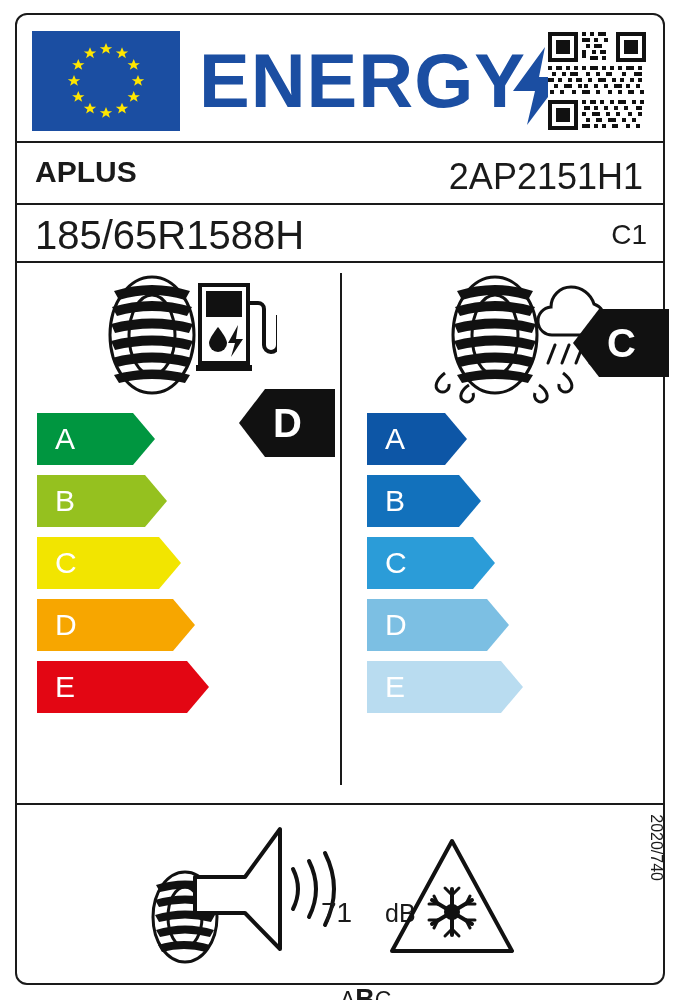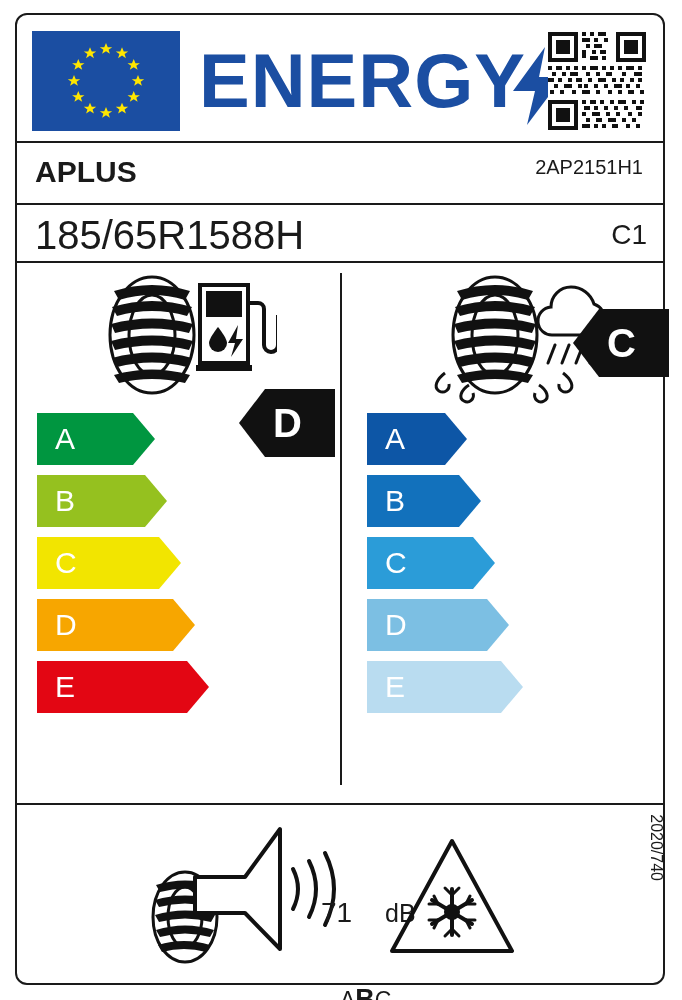--- a/index.html
+++ b/index.html
@@ -86,21 +86,21 @@
     position: absolute;
     left: 18px;
     top: 14px;
     font-size: 30px;
     font-weight: bold;
   }
   .brand-code {
     position: absolute;
     right: 20px;
     top: 15px;
-    font-size: 20px;
+    font-size: 36px;
   }
   .size-row {
     position: absolute;
     left: 0;
     top: 188px;
     width: 100%;
     height: 58px;
   }
   .tyre-size {
     position: absolute;

